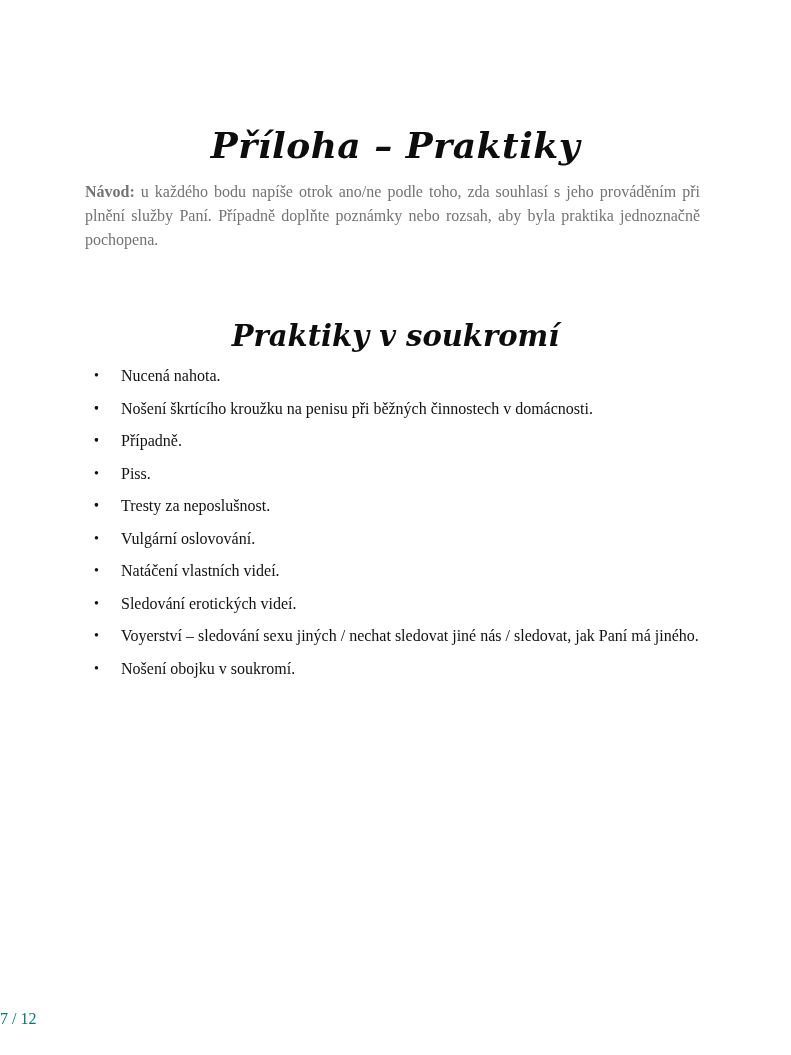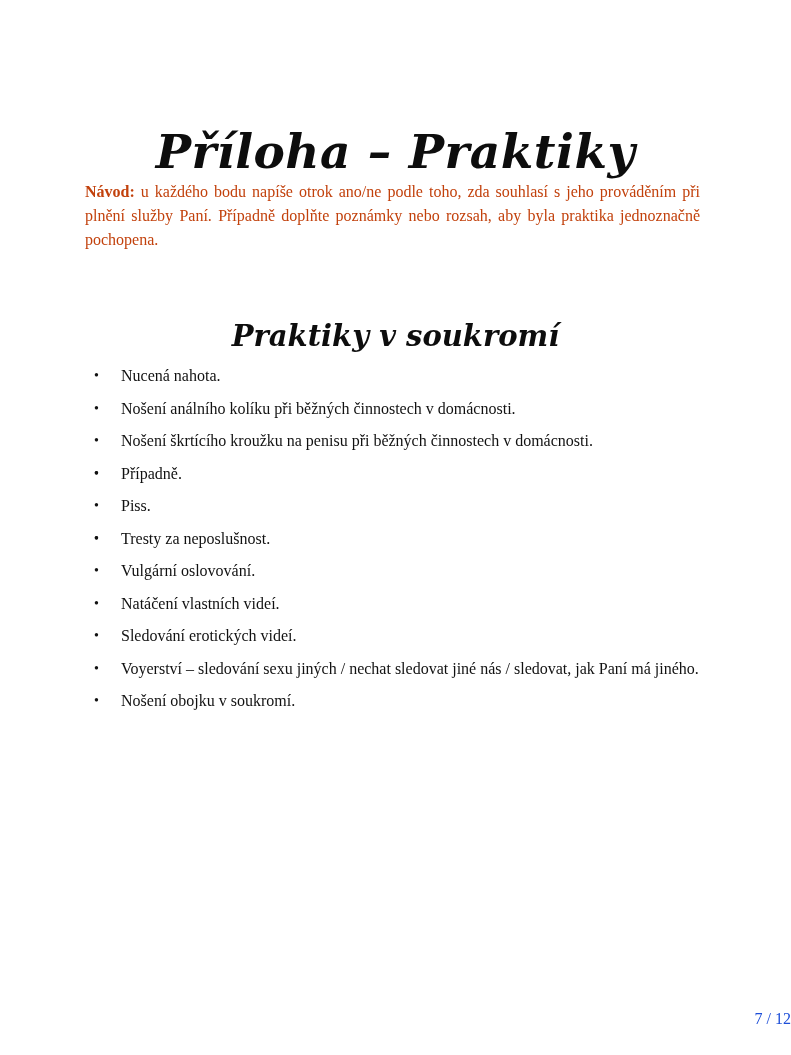--- a/index.html
+++ b/index.html
@@ -24,34 +24,34 @@
     }
     .doc-title {
       position: absolute;
       left: 0;
       width: 791px;
       top: 86px;
       text-align: center;
       font-family: "DejaVu Serif", "Liberation Serif", serif;
       font-weight: bold;
       font-style: italic;
-      font-size: 47px;
+      font-size: 36px;
       line-height: 70px;
       letter-spacing: 0.5px;
       color: #0d0d0d;
     }
     .intro {
       position: absolute;
       left: 85px;
       width: 615px;
       top: 164px;
       font-size: 16px;
       line-height: 24px;
       text-align: justify;
-      color: #c2410c;
+      color: #737373;
     }
     .intro b {
       font-weight: bold;
     }
     .section-title {
       position: absolute;
       left: 0;
       width: 791px;
       top: 290px;
       text-align: center;
@@ -85,40 +85,40 @@
       left: 9px;
       top: 0;
       width: 12px;
       font-size: 14px;
     }
     .page-number {
       position: absolute;
       left: 0;
       width: 791px;
       top: 1010px;
-      text-align: right;
+      text-align: left;
       font-size: 16px;
-      color: #1d4ed8;
+      color: #0f766e;
     }
   </style>
 </head>
 <body>
 
 <div class="page">
   <h1 class="doc-title">Příloha – Praktiky</h1>
 
   <p class="intro">
     <b>Návod:</b><span> u každého bodu napíše otrok ano/ne podle toho, zda souhlasí s jeho prováděním při plnění služby Paní. Případně doplňte poznámky nebo rozsah, aby byla praktika jednoznačně pochopena.</span>
   </p>
 
   <h2 class="section-title">Praktiky v soukromí</h2>
 
   <ul class="practices">
     <li><span class="bullet">•</span><span>Nucená nahota.</span></li>
-    <li><span class="bullet">•</span><span>Nošení análního kolíku při běžných činnostech v domácnosti.</span></li>
+    <li><span class="bullet">•</span></li>
     <li><span class="bullet">•</span><span>Nošení škrtícího kroužku na penisu při běžných činnostech v domácnosti.</span></li>
     <li><span class="bullet">•</span></li>
     <li><span class="bullet">•</span><span>Případně.</span></li>
     <li><span class="bullet">•</span><span>Piss.</span></li>
     <li><span class="bullet">•</span></li>
     <li><span class="bullet">•</span><span>Tresty za neposlušnost.</span></li>
     <li><span class="bullet">•</span><span>Vulgární oslovování.</span></li>
     <li><span class="bullet">•</span><span>Natáčení vlastních videí.</span></li>
     <li><span class="bullet">•</span><span>Sledování erotických videí.</span></li>
     <li><span class="bullet">•</span><span>Voyerství – sledování sexu jiných / nechat sledovat jiné nás / sledovat, jak Paní má jiného.</span></li>

